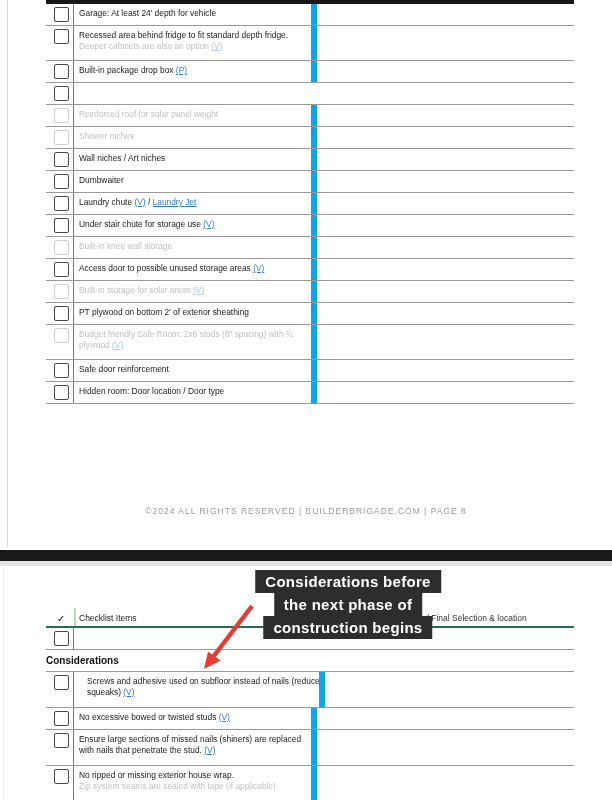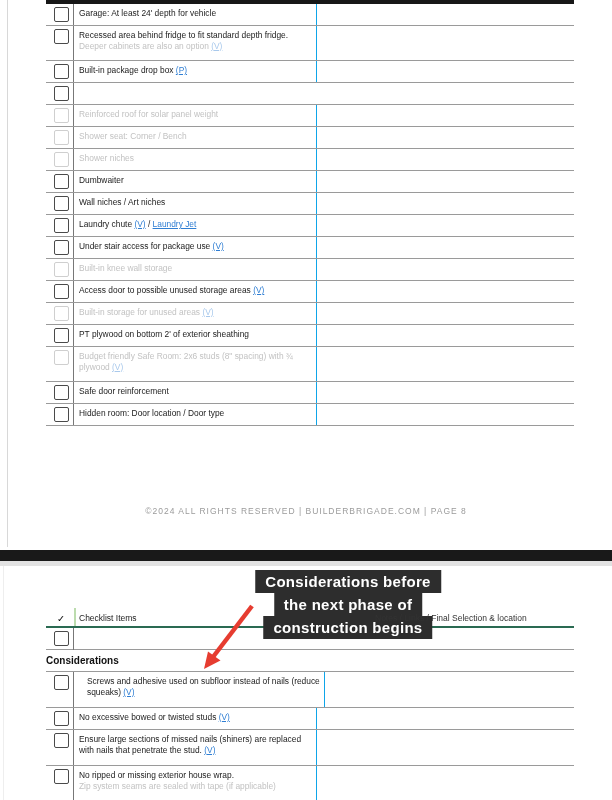--- a/index.html
+++ b/index.html
@@ -10,21 +10,21 @@
 
   .table{position:absolute;left:46px;width:528px;}
   .top-table{top:0;}
   .topbar{height:4px;background:#171717;}
 
   .row{position:relative;display:flex;box-sizing:border-box;border-bottom:1px solid var(--grid-gray,#9a9a9a);background:#fff;}
   .cell{box-sizing:border-box;}
   .cell.cb{width:28px;border-right:1px solid #777;position:relative;flex:0 0 28px;}
   .checkbox{position:absolute;left:8px;top:3px;width:13px;height:13px;border:1.4px solid #4a4a4a;border-radius:2px;background:#fff;}
   .row.muted .checkbox{border-color:#cfcfcf;}
-  .cell.item{width:243px;flex:0 0 243px;border-right:1px solid #0ea5e9;padding:4px 4px 0 5px;overflow:visible;}
+  .cell.item{width:243px;flex:0 0 243px;border-right:6px solid #0ea5e9;padding:4px 4px 0 5px;overflow:visible;}
   .cell.notes{flex:1;}
   .line{font-size:8.4px;line-height:10.6px;color:#1b1b1b;white-space:nowrap;}
   .seg{color:#1b1b1b;}
   .row.muted .seg{color:var(--muted-gray,#c2c2c2);}
   .mutedtext{color:var(--muted-gray,#c2c2c2) !important;}
   .lnk{color:var(--link-blue,#2f7ed3);text-decoration:underline;cursor:pointer;}
   .mlnk{color:var(--muted-link,#a9c9ec);text-decoration:underline;cursor:pointer;}
   .row.section{display:block;}
   .section-label{display:block;font-weight:bold;font-size:10px;color:#111;padding:5px 0 0 0;white-space:nowrap;}
 
@@ -102,66 +102,57 @@
           <div class="cell item">
             <div class="line"><span class="seg">Reinforced roof for solar panel weight</span></div>
           </div>
           <div class="cell notes"></div>
         </div>
         <div class="row muted" style="height: 22px;">
           <div class="cell cb">
             <span class="checkbox"></span>
           </div>
           <div class="cell item">
-            <div class="line"><span class="seg">Shower seat: Corner / Bench</span></div>
-          </div>
-          <div class="cell notes"></div>
-        </div>
-        <div class="row muted" style="height: 22px;">
-          <div class="cell cb">
-            <span class="checkbox"></span>
-          </div>
-          <div class="cell item">
             <div class="line"><span class="seg">Shower niches</span></div>
           </div>
           <div class="cell notes"></div>
         </div>
         <div class="row" style="height: 22px;">
           <div class="cell cb">
             <span class="checkbox"></span>
           </div>
           <div class="cell item">
+            <div class="line"><span class="seg">Wall niches / Art niches</span></div>
+          </div>
+          <div class="cell notes"></div>
+        </div>
+        <div class="row" style="height: 22px;">
+          <div class="cell cb">
+            <span class="checkbox"></span>
+          </div>
+          <div class="cell item">
             <div class="line"><span class="seg">Dumbwaiter</span></div>
           </div>
           <div class="cell notes"></div>
         </div>
         <div class="row" style="height: 22px;">
           <div class="cell cb">
             <span class="checkbox"></span>
           </div>
           <div class="cell item">
-            <div class="line"><span class="seg">Wall niches / Art niches</span></div>
-          </div>
-          <div class="cell notes"></div>
-        </div>
-        <div class="row" style="height: 22px;">
-          <div class="cell cb">
-            <span class="checkbox"></span>
-          </div>
-          <div class="cell item">
             <div class="line"><span class="seg">Laundry chute </span><a class="lnk">(V)</a><span class="seg"> / </span><a class="lnk">Laundry Jet</a></div>
           </div>
           <div class="cell notes"></div>
         </div>
         <div class="row" style="height: 22px;">
           <div class="cell cb">
             <span class="checkbox"></span>
           </div>
           <div class="cell item">
-            <div class="line"><span class="seg">Under stair access for package use </span><a class="lnk">(V)</a></div>
+            <div class="line"><span class="seg">Under stair chute for storage use </span><a class="lnk">(V)</a></div>
           </div>
           <div class="cell notes"></div>
         </div>
         <div class="row muted" style="height: 22px;">
           <div class="cell cb">
             <span class="checkbox"></span>
           </div>
           <div class="cell item">
             <div class="line"><span class="seg">Built-in knee wall storage</span></div>
           </div>
@@ -174,21 +165,21 @@
           <div class="cell item">
             <div class="line"><span class="seg">Access door to possible unused storage areas </span><a class="lnk">(V)</a></div>
           </div>
           <div class="cell notes"></div>
         </div>
         <div class="row muted" style="height: 22px;">
           <div class="cell cb">
             <span class="checkbox"></span>
           </div>
           <div class="cell item">
-            <div class="line"><span class="seg mutedtext">Built-in storage for unused areas </span><a class="mlnk">(V)</a></div>
+            <div class="line"><span class="seg mutedtext">Built-in storage for solar areas </span><a class="mlnk">(V)</a></div>
           </div>
           <div class="cell notes"></div>
         </div>
         <div class="row" style="height: 22px;">
           <div class="cell cb">
             <span class="checkbox"></span>
           </div>
           <div class="cell item">
             <div class="line"><span class="seg">PT plywood on bottom 2' of exterior sheathing</span></div>
           </div>

